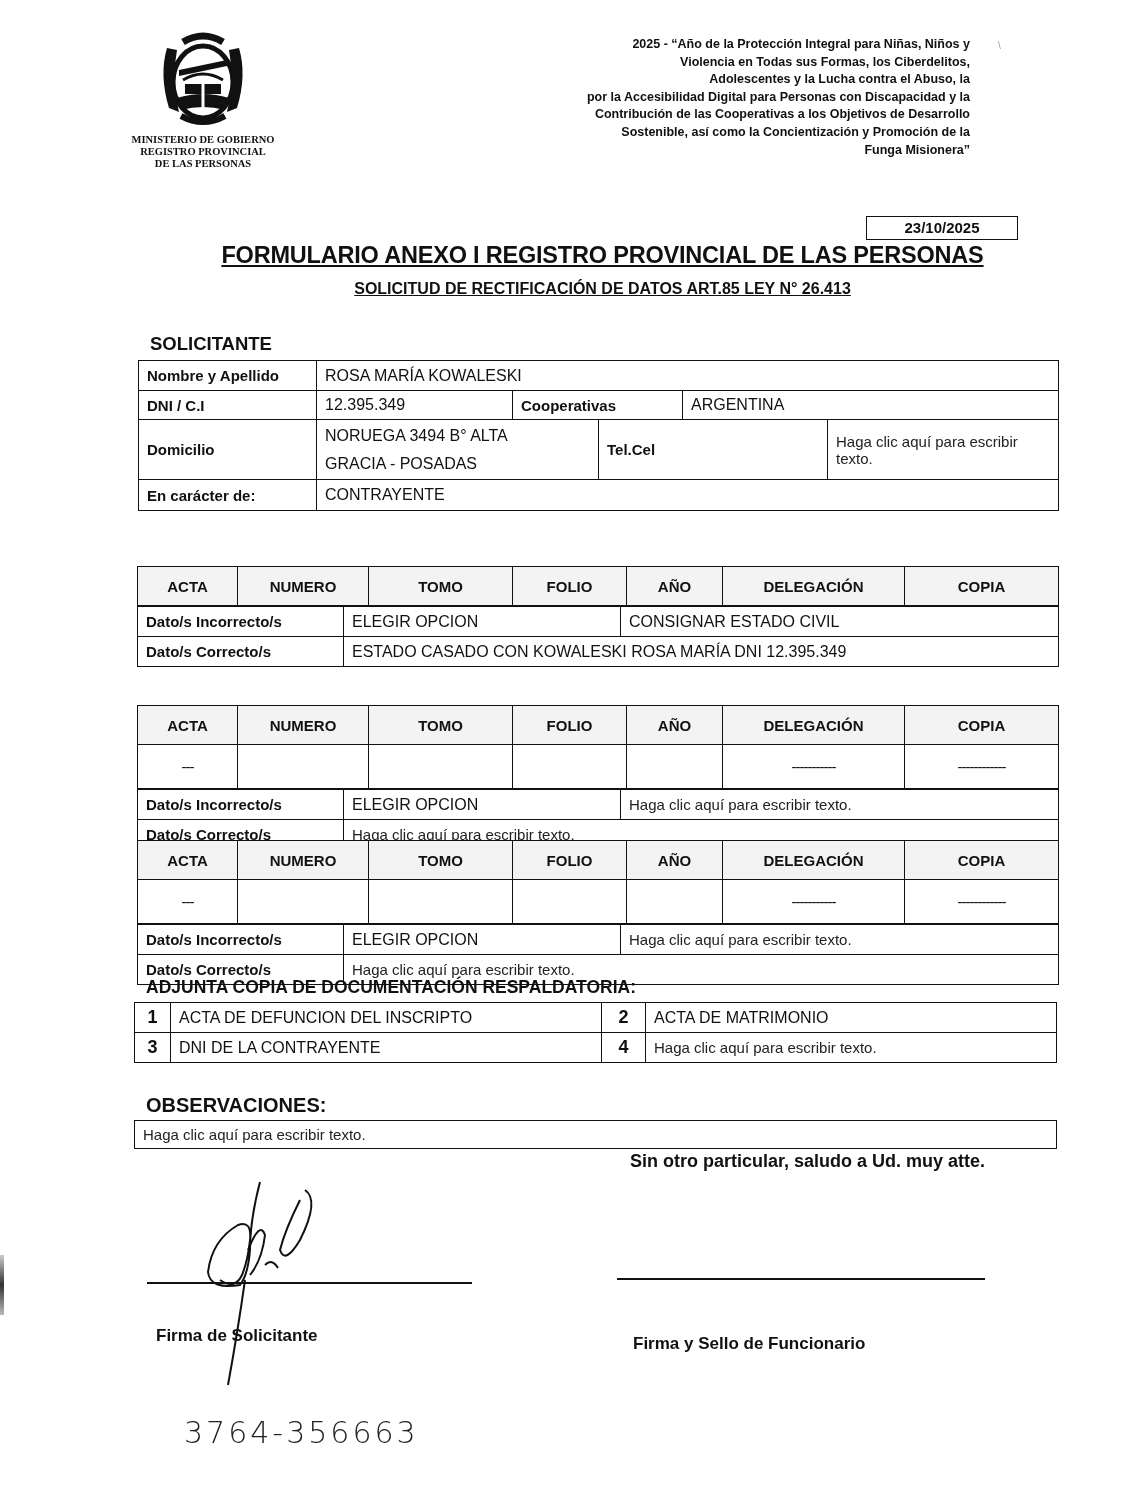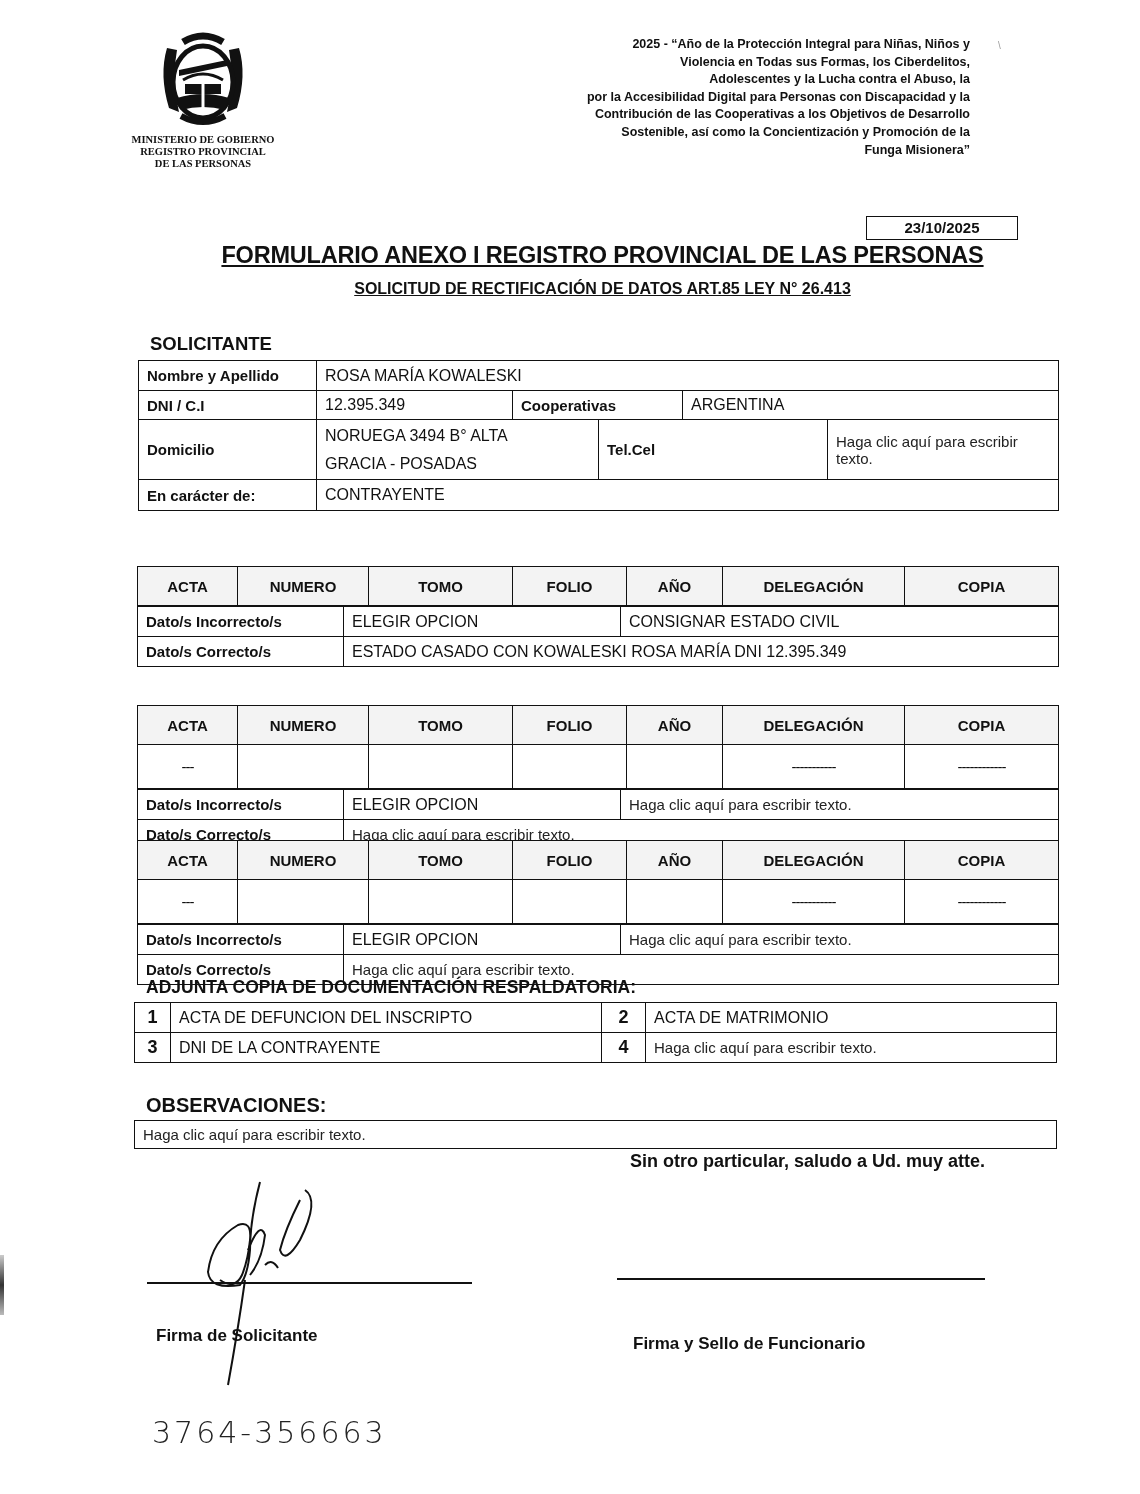--- a/index.html
+++ b/index.html
@@ -312,15 +312,15 @@
   <path d="M115 10 Q130 20 110 60 Q95 85 90 70 Q95 50 110 20" stroke="#111" stroke-width="2" fill="none"></path>
   <path d="M75 85 Q82 78 88 88" stroke="#111" stroke-width="2" fill="none"></path>
   <path d="M55 100 Q48 150 38 205" stroke="#111" stroke-width="2" fill="none"></path>
 </svg>
 <div class="abs sig-line" style="left:147px; top:1282px; width:325px;"></div>
 <div class="abs sig-label" style="left:156px; top:1294px;margin-top:32px;">Firma de Solicitante</div>
 
 <div class="abs sig-line" style="left:617px; top:1278px; width:368px;"></div>
 <div class="abs sig-label" style="left:633px; top:1290px;margin-top:44px;">Firma y Sello de Funcionario</div>
 
-<div class="abs handwritten" style="left:152px; top:1415px;">3764-356663</div>
+<div class="abs handwritten" style="left:184px; top:1415px;">3764-356663</div>
 
 <div class="abs edge-mark"></div>
 
 </body></html>

